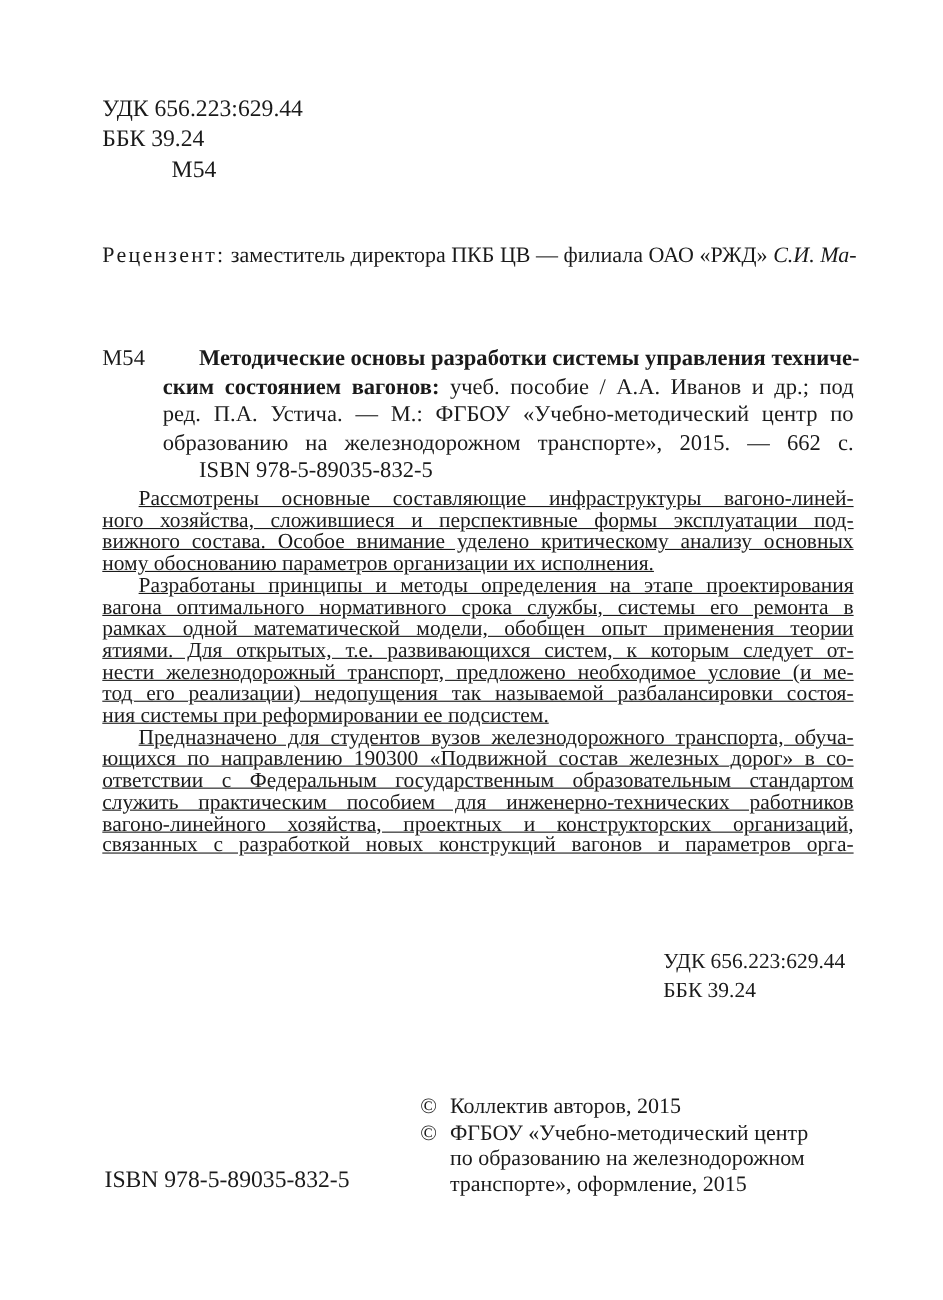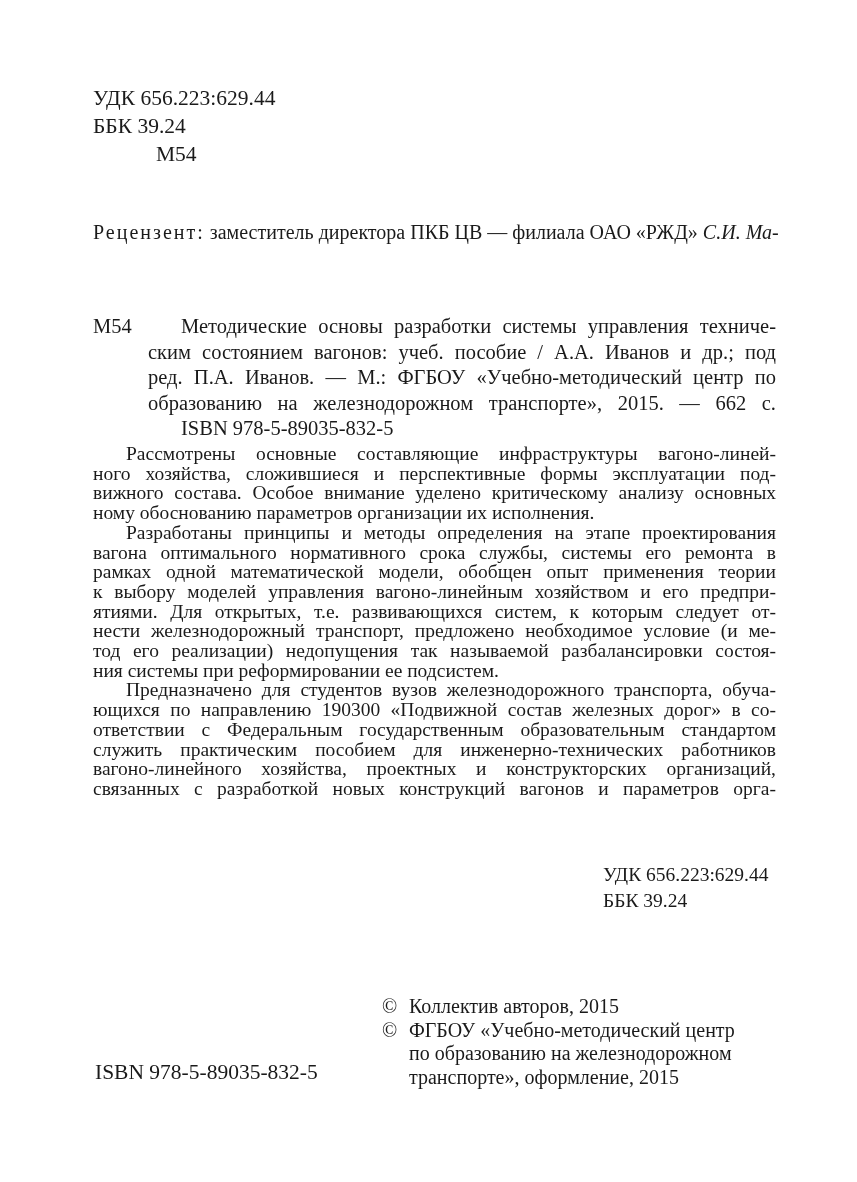--- a/index.html
+++ b/index.html
@@ -14,33 +14,33 @@
 
   
   .tline {
     text-align: justify;
     text-align-last: justify;
     white-space: nowrap;
   }
   .tline.first { text-indent: 33px; }
   .tline.plast { text-align-last: left; }
   .tline.isbn  { text-align-last: left; text-indent: 33px; }
-  .b  { font-weight: normal; }
+  .b  { font-weight: bold; }
   .i  { font-style: italic; }
   .sp { letter-spacing: 2px; }
 
   #top-codes { position: absolute; left: 93px; top: 84px; font-size: 21.5px; line-height: 28px; }
   #top-codes .m54 { padding-left: 63px; }
 
   #reviewer { position: absolute; left: 93px; top: 218px; width: 683px; font-size: 20px; line-height: 29px; }
 
   #bib-code { position: absolute; left: 93px; top: 314px; font-size: 20.5px; line-height: 25.5px; }
   #bib { position: absolute; left: 148px; top: 314px; width: 628px; font-size: 20.5px; line-height: 25.5px; }
 
-  #annotation { position: absolute; left: 93px; top: 444px; width: 683px; font-size: 19.5px; line-height: 19.7px; }
+  #annotation { position: absolute; left: 93px; top: 444px; width: 683px; font-size: 19.5px; line-height: 19.7px; text-decoration: underline; }
   #annotation .para { margin: 0; }
 
   #footer-codes { position: absolute; left: 603px; top: 862px; font-size: 19.5px; line-height: 26px; }
   #footer-codes .tline, #copyright .tline { text-align: left; text-align-last: left; }
 
   #copyright { position: absolute; left: 382px; top: 995px; font-size: 20px; line-height: 23.5px; }
   .c-item { display: flex; }
   .c-sym { width: 27px; flex: 0 0 27px; }
 
   #isbn-bottom { position: absolute; left: 95px; top: 1060px; font-size: 21.5px; }
@@ -57,37 +57,36 @@
   </div>
 
   <div id="reviewer">
       <div class="tline"><span class="sp">Рецензент:</span><span> заместитель директора ПКБ ЦВ — филиала ОАО «РЖД» </span><span class="i">С.И. Ма-</span></div>
     </div>
 
   <div id="bib-code">М54</div>
   <div id="bib">
       <div class="tline first"><span class="b">Методические основы разработки системы управления техниче-</span></div>
       <div class="tline"><span class="b">ским состоянием вагонов:</span><span> учеб. пособие / А.А. Иванов и др.; под</span></div>
-      <div class="tline"><span>ред. П.А. Иванов. — М.: ФГБОУ «Учебно-методический центр по</span></div>
+      <div class="tline"><span>ред. П.А. Устича. — М.: ФГБОУ «Учебно-методический центр по</span></div>
       <div class="tline"><span>образованию на железнодорожном транспорте», 2015. — 662 с.</span></div>
       <div class="tline plast isbn"><span>ISBN 978-5-89035-832-5</span></div>
     </div>
 
   <div id="annotation">
       <div class="para">
         <div class="tline first"><span>Рассмотрены основные составляющие инфраструктуры вагоно-линей-</span></div>
         <div class="tline"><span>ного хозяйства, сложившиеся и перспективные формы эксплуатации под-</span></div>
         <div class="tline"><span>вижного состава. Особое внимание уделено критическому анализу основных</span></div>
         <div class="tline plast"><span>ному обоснованию параметров организации их исполнения.</span></div>
       </div>
       <div class="para">
         <div class="tline first"><span>Разработаны принципы и методы определения на этапе проектирования</span></div>
         <div class="tline"><span>вагона оптимального нормативного срока службы, системы его ремонта в</span></div>
         <div class="tline"><span>рамках одной математической модели, обобщен опыт применения теории</span></div>
-        <div class="tline"><span>к выбору моделей управления вагоно-линейным хозяйством и его предпри-</span></div>
         <div class="tline"><span>ятиями. Для открытых, т.е. развивающихся систем, к которым следует от-</span></div>
         <div class="tline"><span>нести железнодорожный транспорт, предложено необходимое условие (и ме-</span></div>
         <div class="tline"><span>тод его реализации) недопущения так называемой разбалансировки состоя-</span></div>
         <div class="tline plast"><span>ния системы при реформировании ее подсистем.</span></div>
       </div>
       <div class="para">
         <div class="tline first"><span>Предназначено для студентов вузов железнодорожного транспорта, обуча-</span></div>
         <div class="tline"><span>ющихся по направлению 190300 «Подвижной состав железных дорог» в со-</span></div>
         <div class="tline"><span>ответствии с Федеральным государственным образовательным стандартом</span></div>
         <div class="tline"><span>служить практическим пособием для инженерно-технических работников</span></div>

